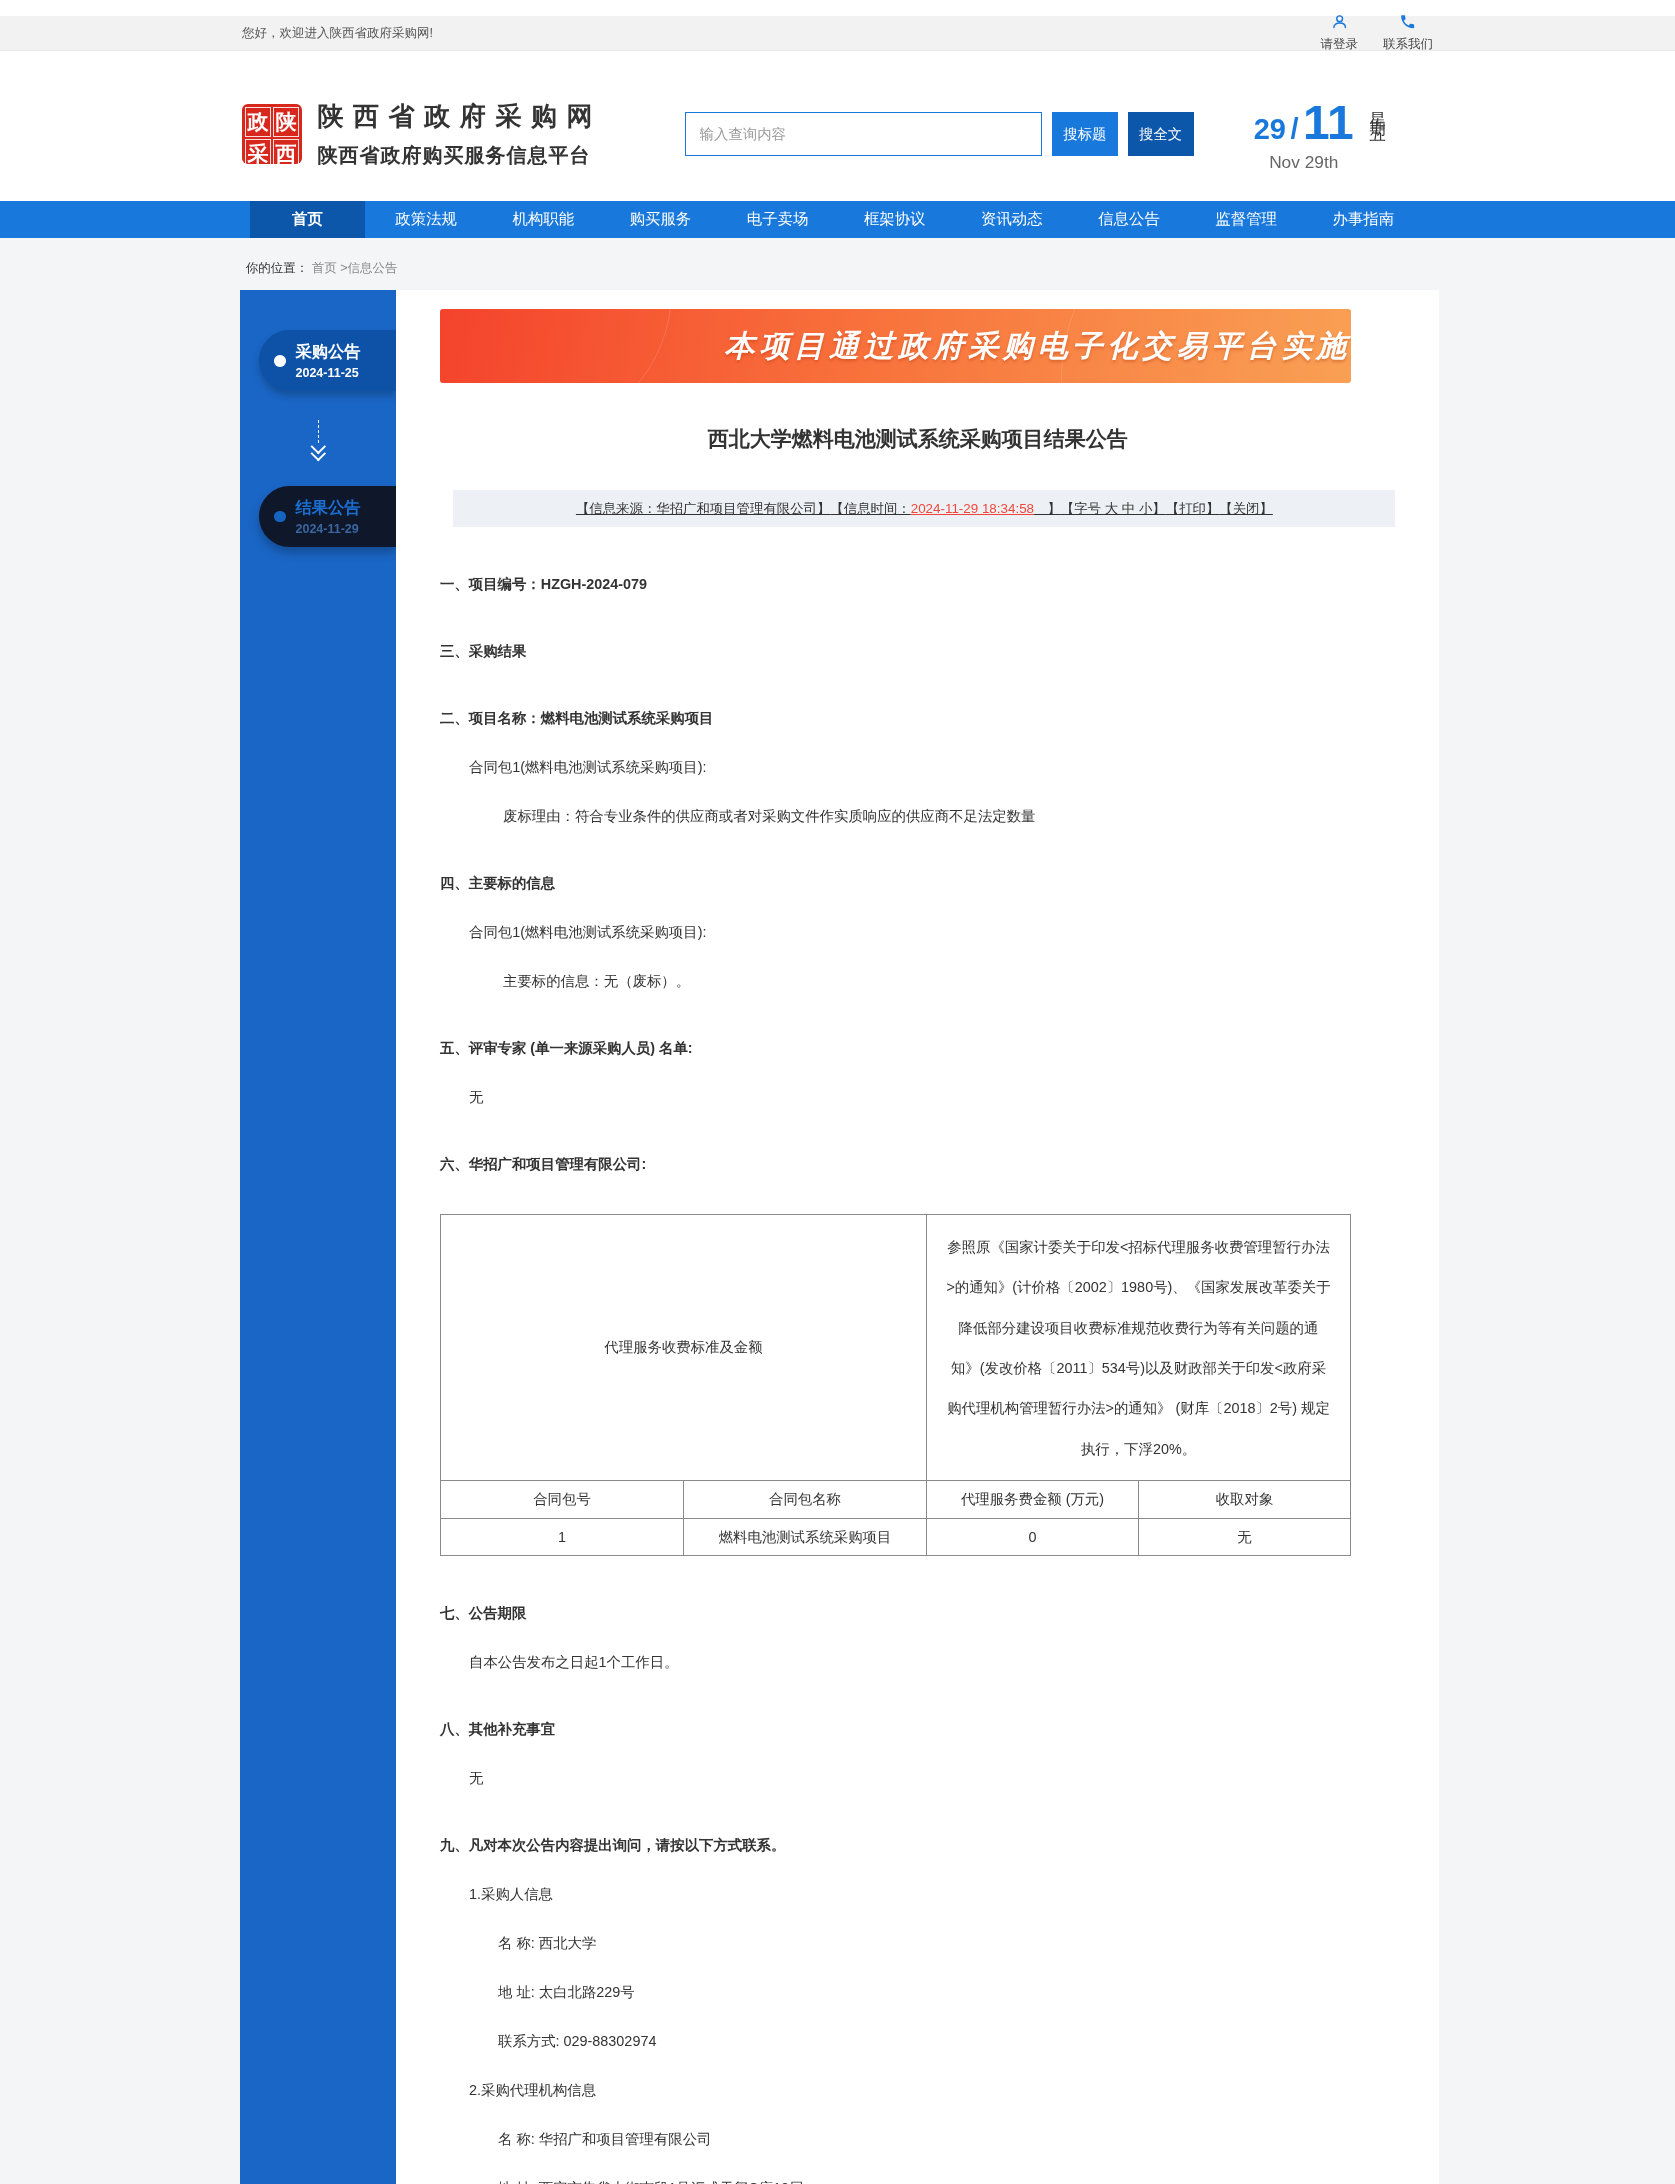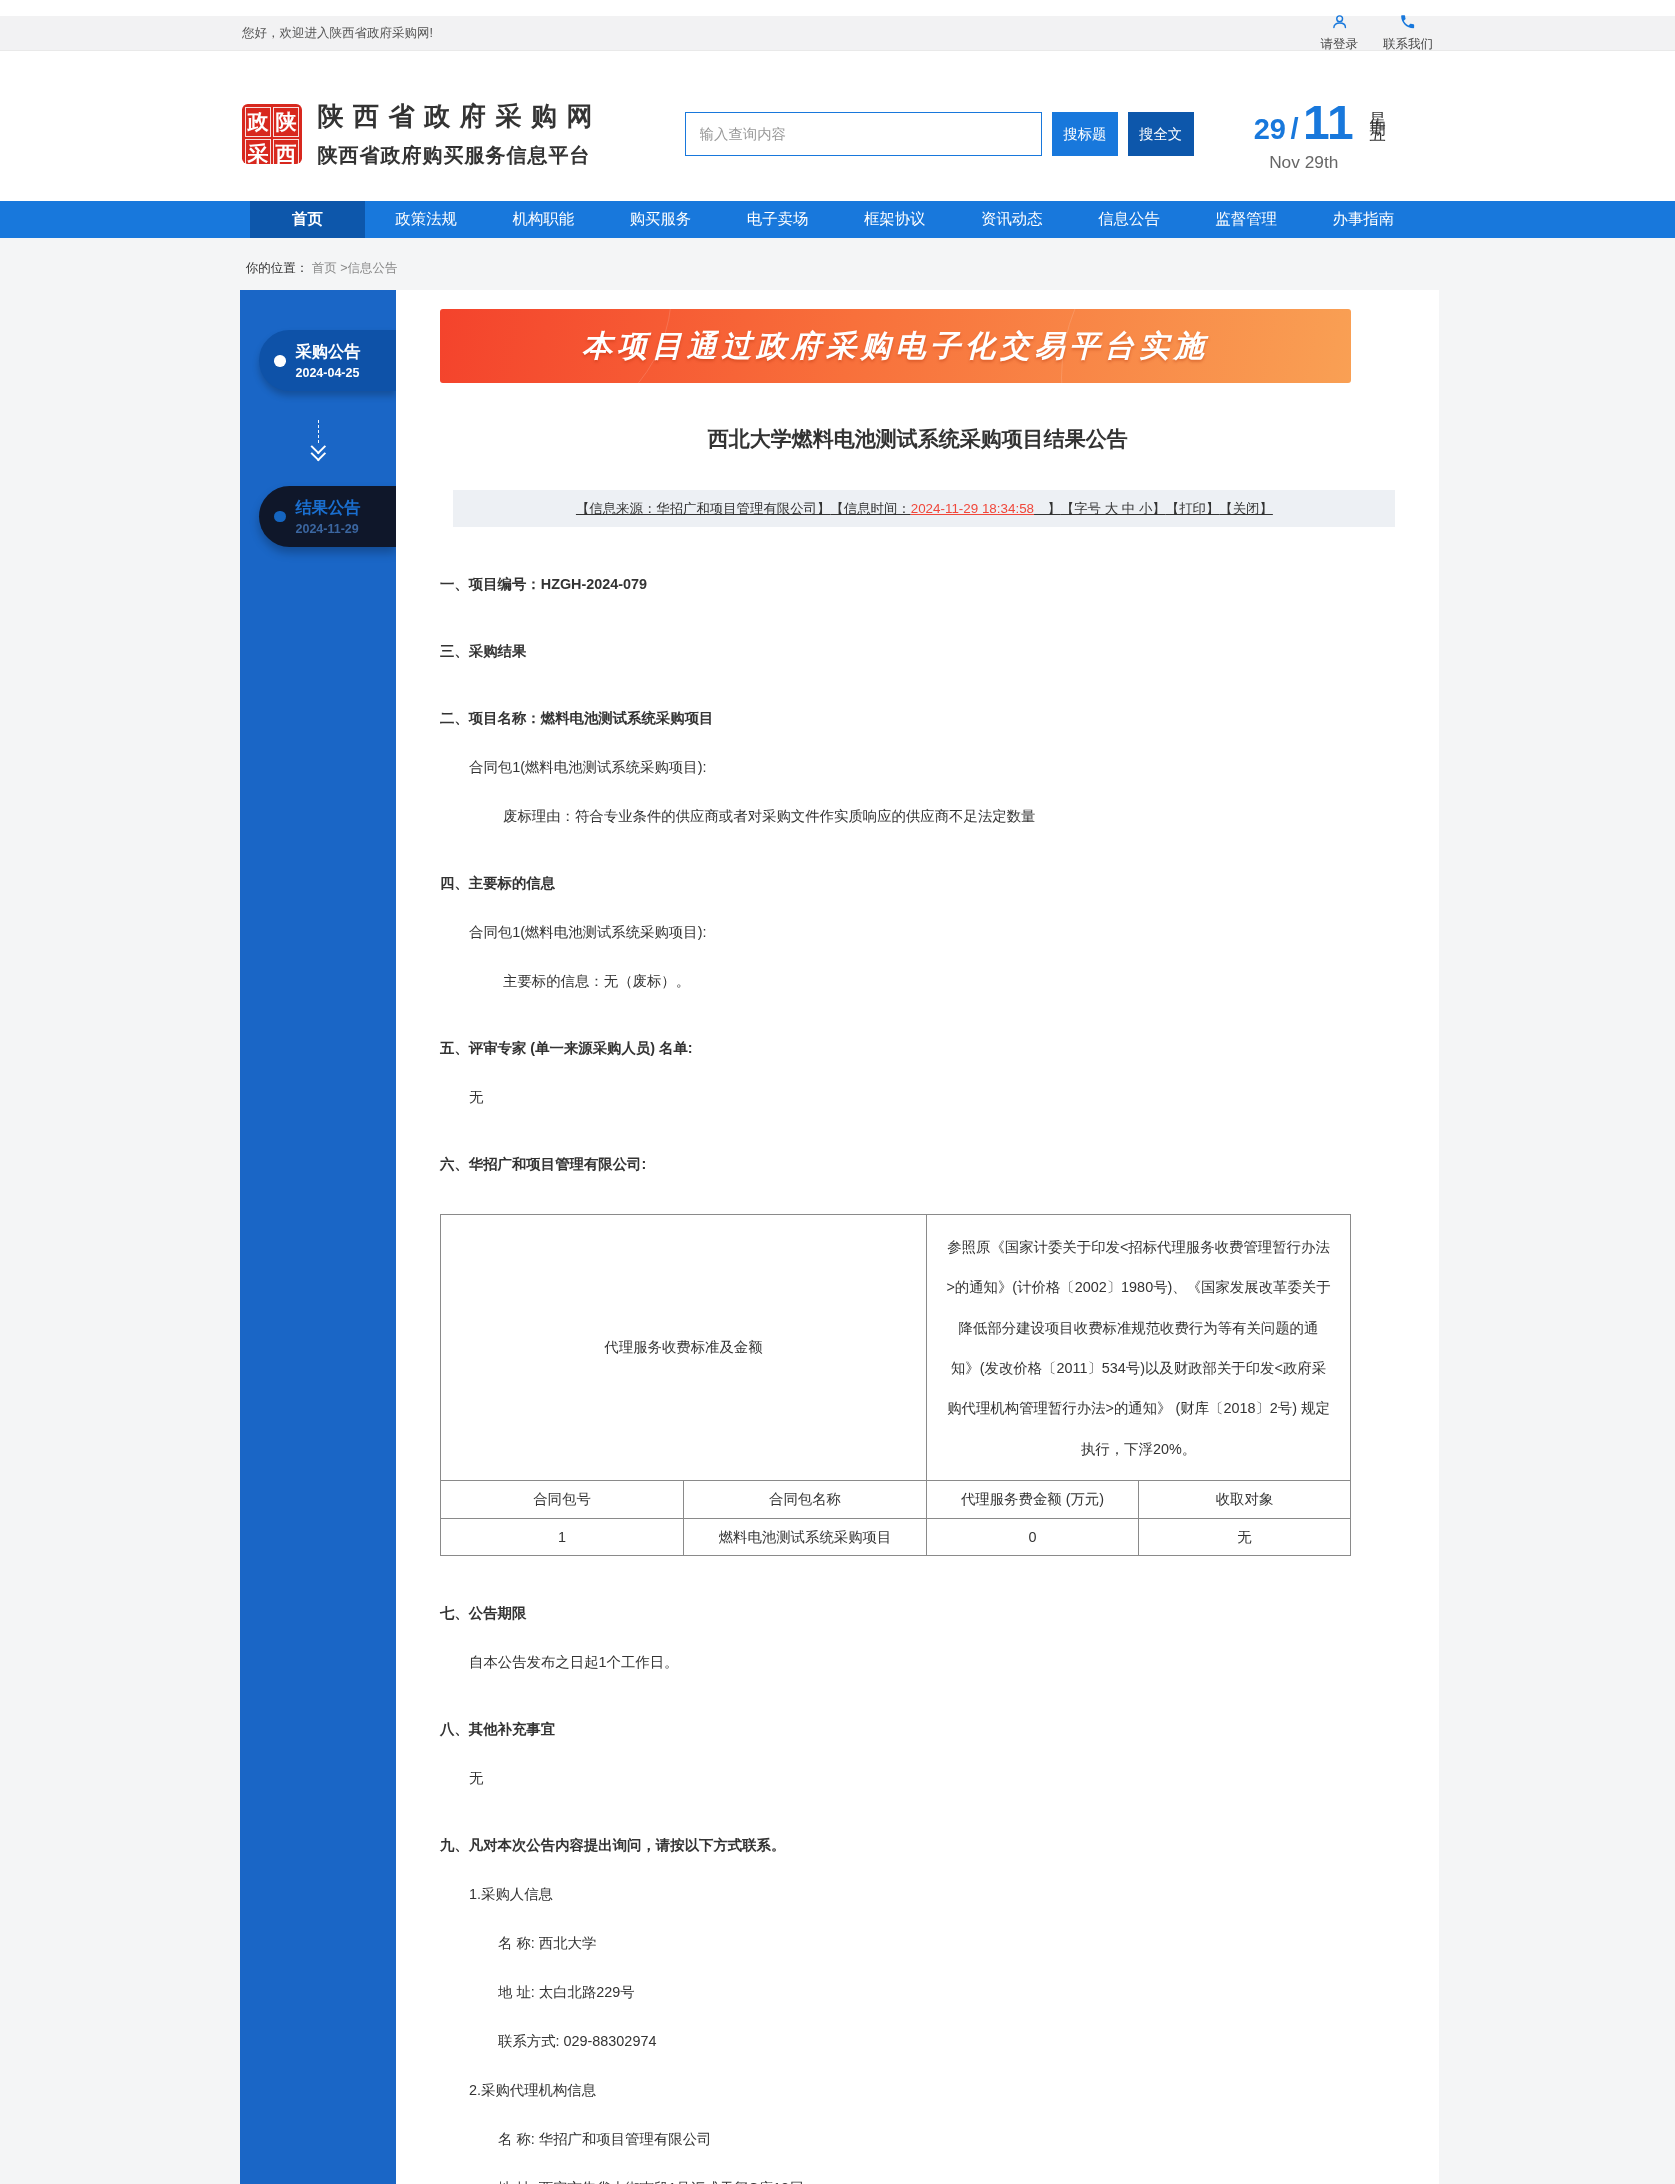--- a/index.html
+++ b/index.html
@@ -91,21 +91,21 @@
   .side-arrow { display: flex; flex-direction: column; align-items: center; margin: 29px 0 27px; }
   .dash-line { width: 0; height: 23px; border-left: 1.9px dashed rgba(255,255,255,.95); }
   .chev { width: 10.6px; height: 10.6px; border-right: 2.9px solid #fff; border-bottom: 2.9px solid #fff;
     transform: rotate(45deg); margin-top: -2.9px; }
 
   
   .content-panel { flex: 1; background: #fff; padding: 19px 44px 54px 44px; }
   .banner {
     width: 911px; height: 74px; border-radius: 2.9px; position: relative; overflow: hidden;
     background: linear-gradient(100deg, #f4432c 0%, #f8703b 45%, #f9a054 100%);
-    display: flex; align-items: center; justify-content: center;
+    display: flex; align-items: center; justify-content: flex-end;
   }
   .banner::before, .banner::after {
     content: ""; position: absolute; border-radius: 50%;
     border: 1.9px solid rgba(255,255,255,.14);
   }
   .banner::before { width: 288px; height: 288px; left: -58px; top: -163px; }
   .banner::after { width: 365px; height: 365px; right: -77px; top: -115px; }
   .banner-text {
     color: #fff; font-size: 30px; font-weight: bold; font-style: italic;
     letter-spacing: 4.8px; text-shadow: 0 1.9px 2.9px rgba(170,40,0,.35); white-space: nowrap;
@@ -225,21 +225,21 @@
       <span class="pth">首页 &gt;信息公告</span>
     </div>
 
     <div class="main-wrap">
 
       <div class="sidebar">
         <div class="side-pill inactive">
           <span class="dot"></span>
           <span class="pill-texts">
             <div class="pill-label">采购公告</div>
-            <div class="pill-date">2024-04-25</div>
+            <div class="pill-date">2024-11-25</div>
           </span>
         </div>
         <div class="side-arrow">
           <span class="dash-line"></span>
           <span class="chev"></span>
           <span class="chev"></span>
         </div>
         <div class="side-pill active">
           <span class="dot"></span>
           <span class="pill-texts">

